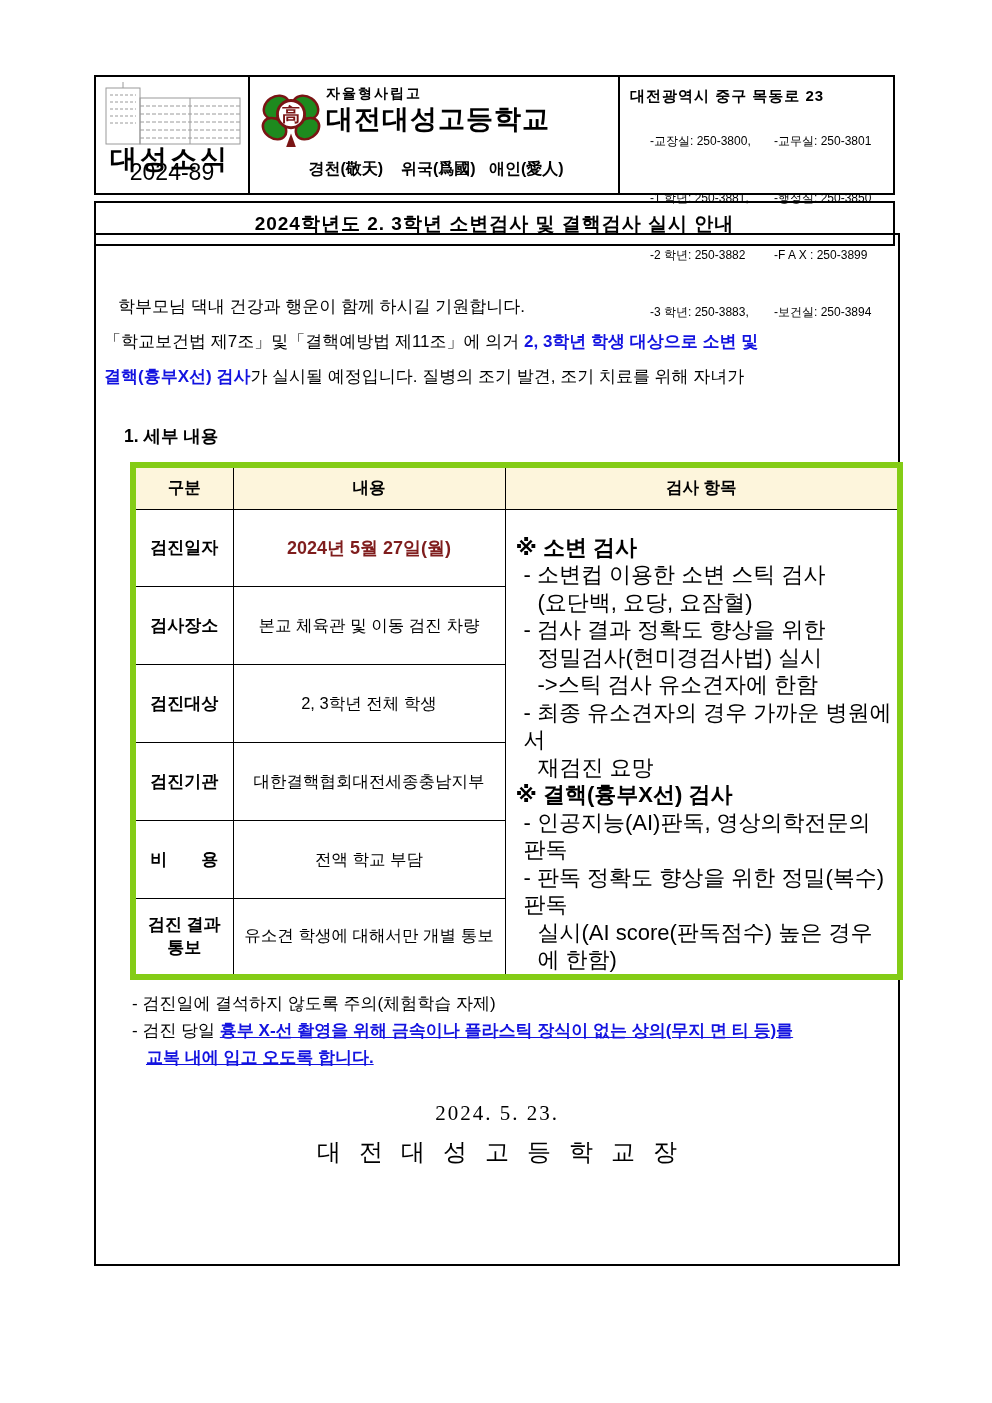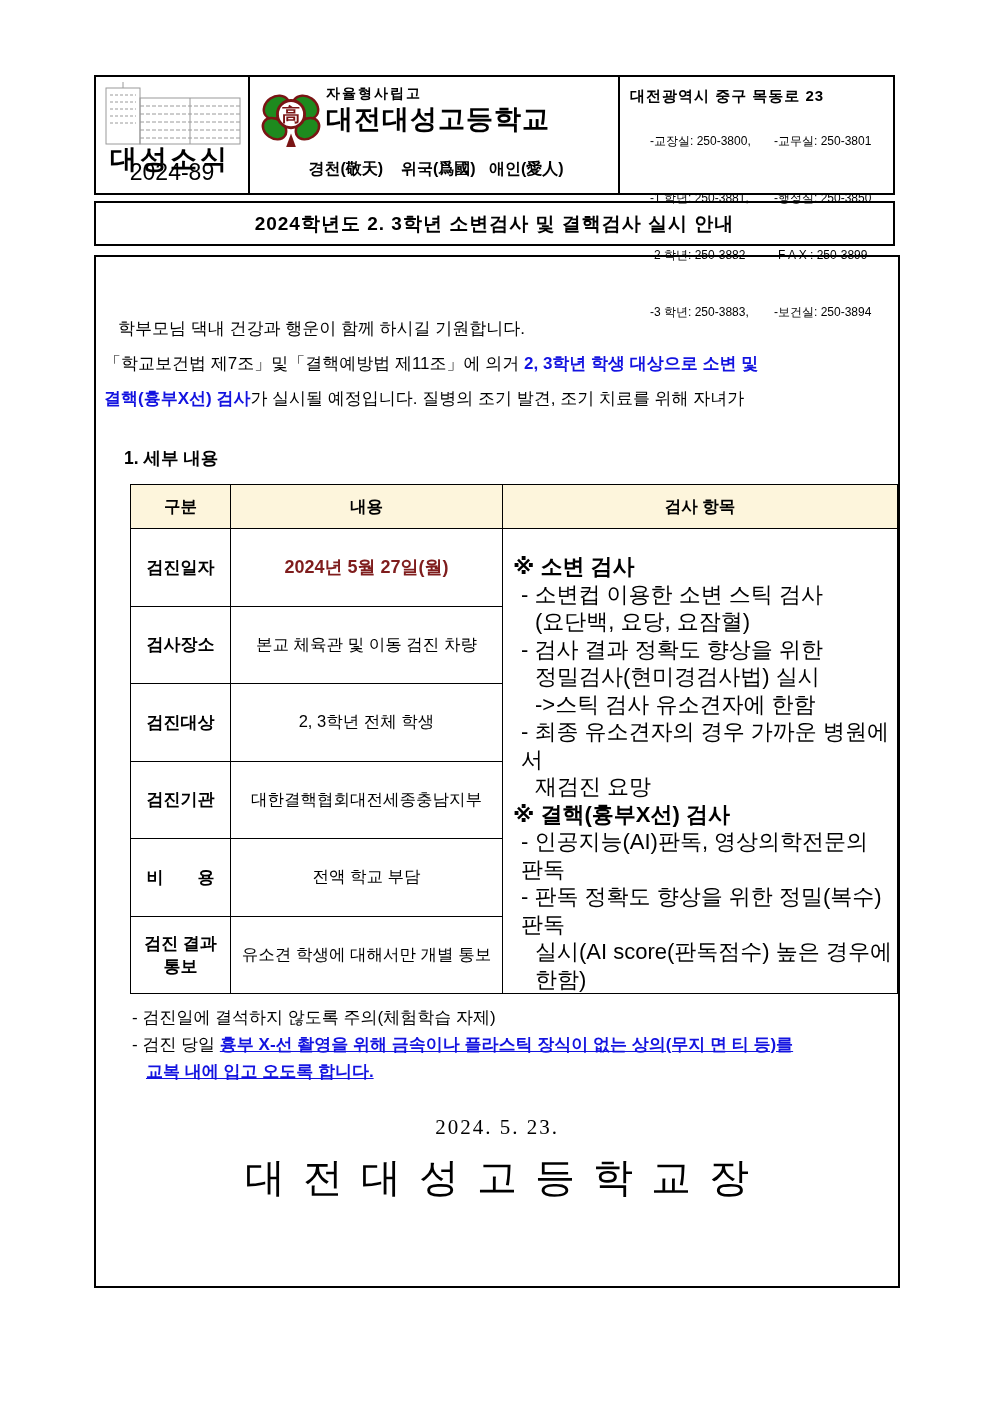--- a/index.html
+++ b/index.html
@@ -48,37 +48,37 @@
   
   .title-bar {
     left:94px; top:201px; width:801px; height:45px;
     border:2px solid #000;
     display:flex; align-items:center; justify-content:center;
     font-size:19px; font-weight:bold; letter-spacing:1px;
   }
 
   
   .content-box {
-    left:94px; top:255px; width:806px; height:1033px;
+    left:94px; top:233px; width:806px; height:1033px;
     border:2px solid #000; padding:0 6px;
   }
   .greeting { margin-top:60px; padding-left:16px; font-size:17px; }
   .para { margin-top:6px; }
   .para-line { font-size:17px; line-height:35px; padding-left:2px; }
   .blue { color:#1313e0; font-weight:bold; }
   .blue-underline { color:#1313e0; font-weight:bold; text-decoration:underline; }
   .red { color:#7f1d1d; font-weight:bold; }
 
   .sec-heading { font-size:17.5px; font-weight:bold; padding-left:22px; }
   .sec1-heading { margin-top:30px; }
 
   
   table.detail {
     margin:14px 0 0 28px; width:767px;
-    border-collapse:collapse; border:1px solid #84cc16;
+    border-collapse:collapse; border:6px solid #84cc16;
     table-layout:fixed;
   }
   table.detail th, table.detail td { border:1px solid #000; }
   table.detail th {
     background:#fdf5dc; height:44px;
     font-size:16.5px; font-weight:bold; text-align:center;
   }
   td.lbl {
     height:67px; text-align:center; vertical-align:middle;
     font-size:17px; font-weight:bold; padding:0 4px;
@@ -101,21 +101,21 @@
 
   
   .doc-date {
     margin-top:30px; text-align:center;
     font-family:"Liberation Serif","DejaVu Serif",serif;
     font-size:21px; letter-spacing:2px;
   }
   .doc-signer {
     margin-top:10px; text-align:center;
     font-family:"Liberation Serif","DejaVu Serif",serif;
-    font-size:40px; letter-spacing:18px; text-indent:18px;
+    font-size:24px; letter-spacing:18px; text-indent:18px;
   }
 </style>
 </head>
 <body>
 
 <div class="abs header-box">
 
   <div class="hcell1">
     <svg class="building-svg" width="142" height="70" viewBox="0 0 142 70">
       <g fill="none" stroke="#9a9a9a" stroke-width="1">

